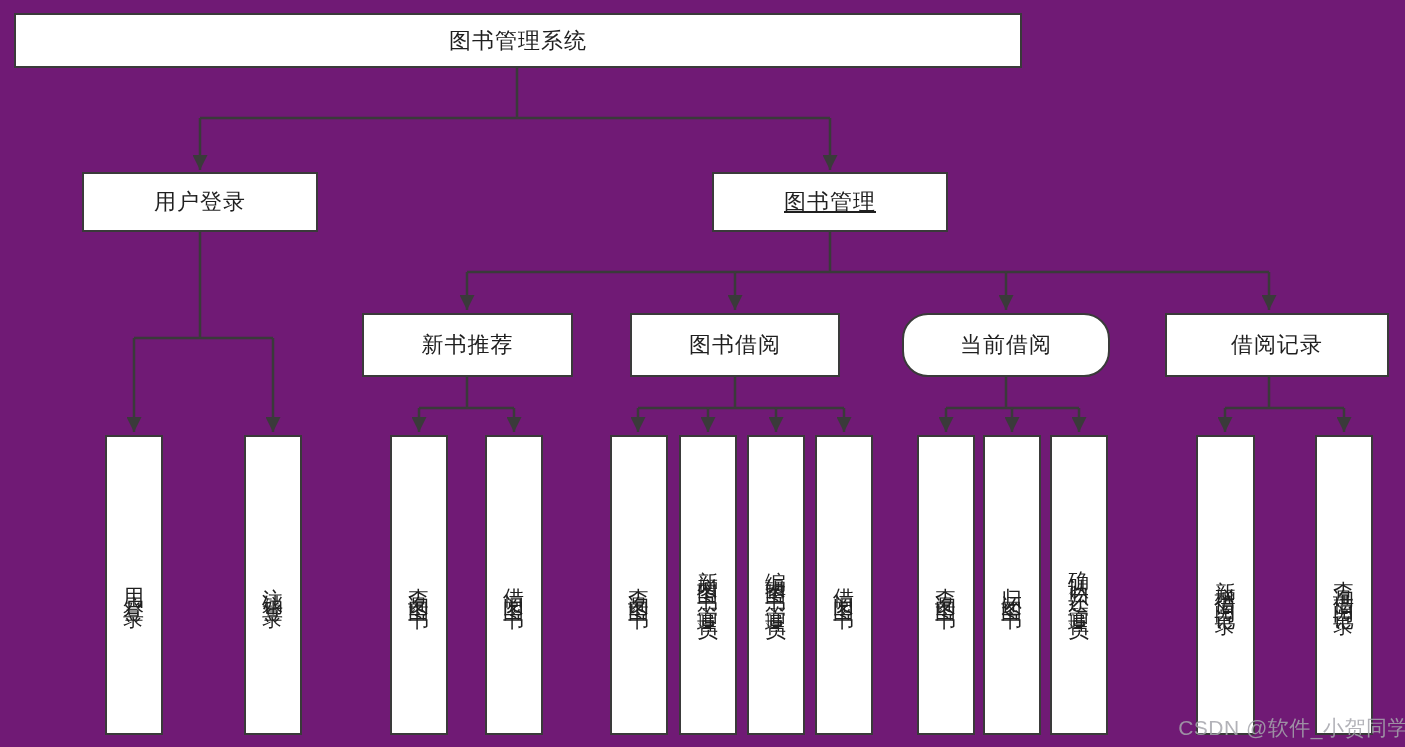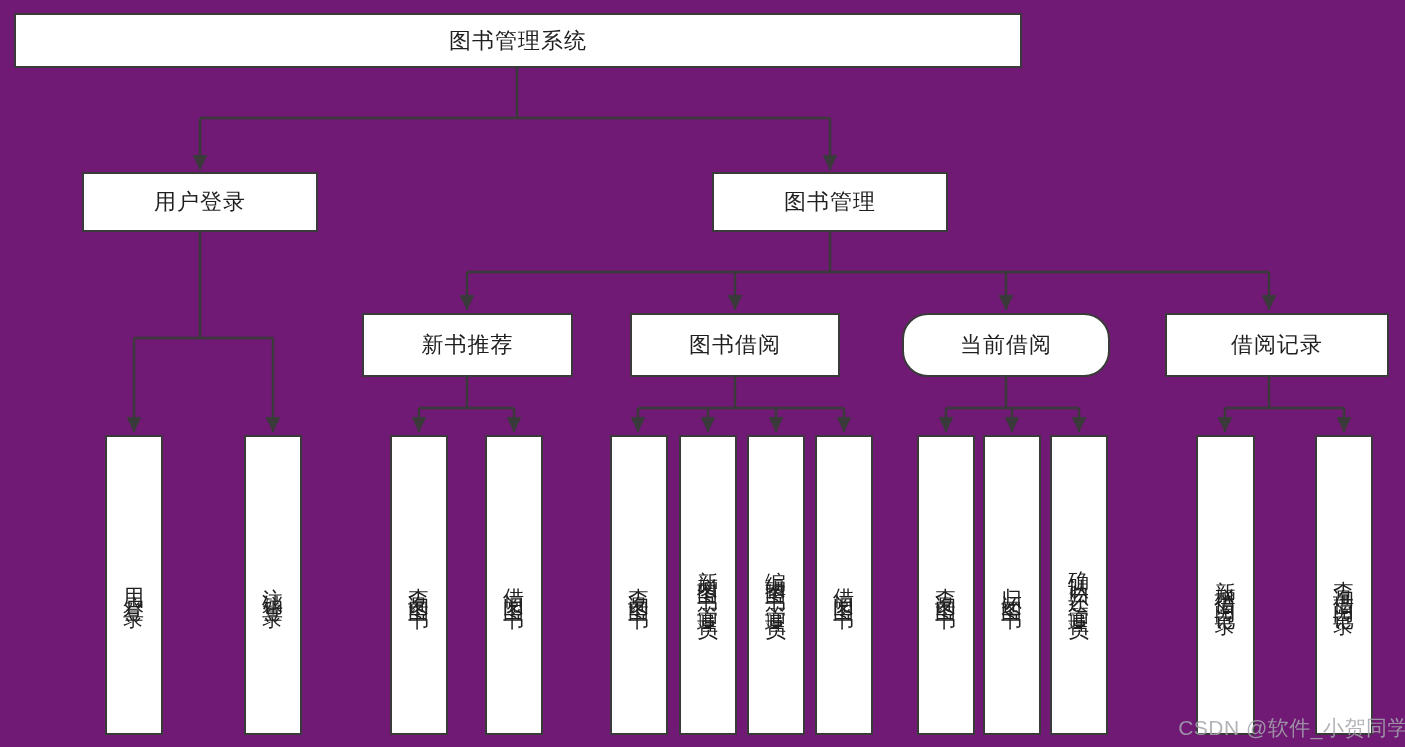--- a/index.html
+++ b/index.html
@@ -84,21 +84,21 @@
     <line x1="1344" y1="408" x2="1344" y2="432" marker-end="url(#ah)"></line>
   </svg>
 
   <div class="box hbox" style="left:14px;top:13px;width:1008px;height:55px;">
     <span>图书管理系统</span>
   </div>
 
   <div class="box hbox" style="left:82px;top:172px;width:236px;height:60px;">
     <span>用户登录</span>
   </div>
-  <div class="box hbox" style="left:712px;top:172px;width:236px;height:60px;">
+  <div class="box hbox" style="left:712px;top:172px;width:236px;height:60px;text-decoration:underline;">
     <span>图书管理</span>
   </div>
 
   <div class="box hbox" style="left:362px;top:313px;width:211px;height:64px;">
     <span>新书推荐</span>
   </div>
   <div class="box hbox" style="left:630px;top:313px;width:210px;height:64px;">
     <span>图书借阅</span>
   </div>
   <div class="box hbox" style="left:902px;top:313px;width:208px;height:64px;border-radius:26px;">

